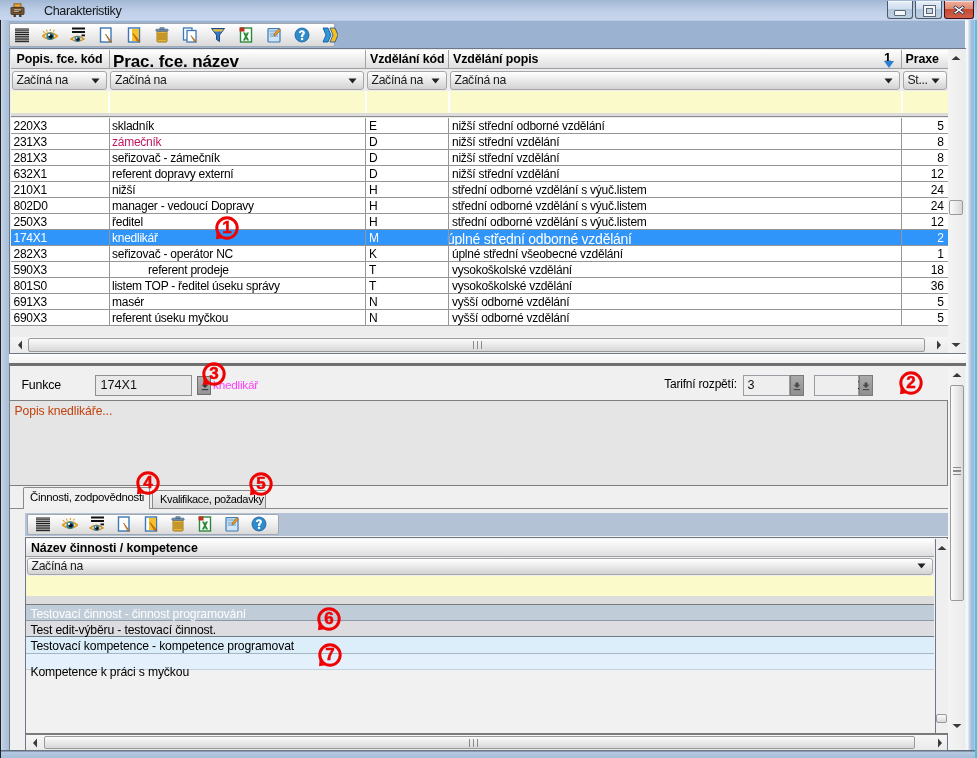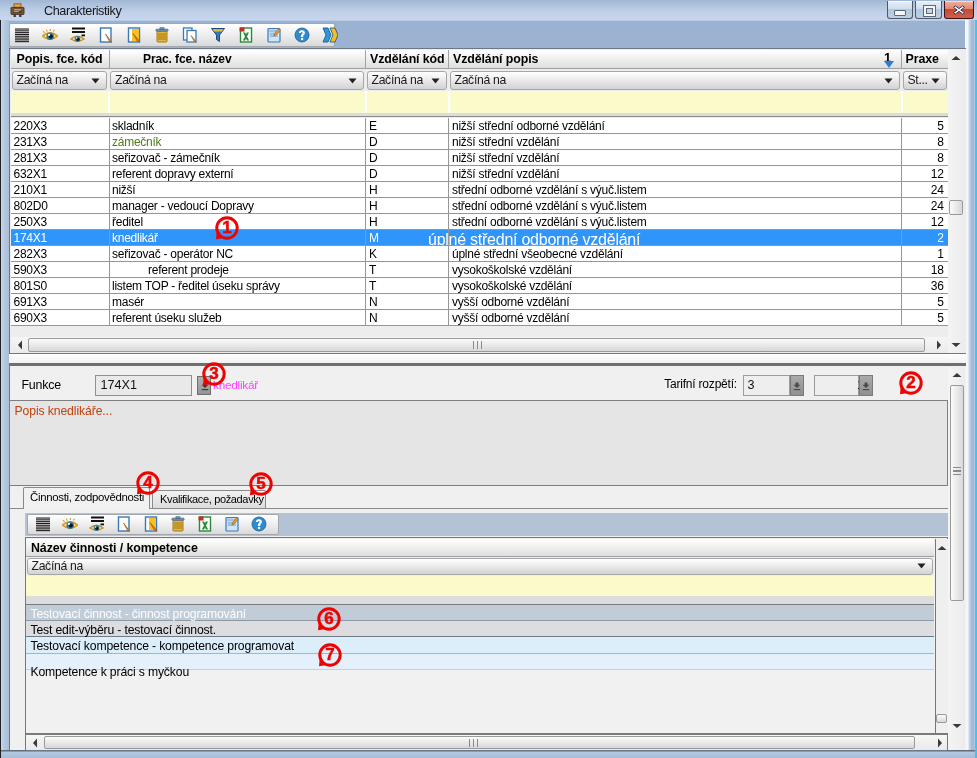--- a/index.html
+++ b/index.html
@@ -108,21 +108,21 @@
     <path d="M8 1 L13 1 L16 8 L13 15 L8 15 L11 8 Z" fill="#f5c018" stroke="#2858a0" stroke-width="0.9"></path>
     <path d="M1 1 L6 1 L9 8 L6 15 L1 15 L4 8 Z" fill="#2f96d8" stroke="#1c5a98" stroke-width="0.9"></path>
   </svg>
 <div class="a" style="left:9px;top:48px;width:957px;height:306px;background:#ededed;border:1.5px solid #6e7787;border-right:none;box-sizing:border-box;"></div>
 <div class="a" style="left:10.5px;top:49.5px;width:937px;height:19.5px;background:linear-gradient(#ffffff,#f2f2f2 40%,#dedede);border-bottom:1px solid #9aa0a6;box-sizing:border-box;"></div>
 <div class="a" style="left:108.5px;top:49.5px;width:1px;height:19.5px;background:#a2a2a2;"></div>
 <div class="a" style="left:365.0px;top:49.5px;width:1px;height:19.5px;background:#a2a2a2;"></div>
 <div class="a" style="left:448.0px;top:49.5px;width:1px;height:19.5px;background:#a2a2a2;"></div>
 <div class="a" style="left:901.0px;top:49.5px;width:1px;height:19.5px;background:#a2a2a2;"></div>
 <div class="a txt" style="left:16.5px;top:52.5px;font-size:12.4px;color:#000;font-weight:bold;letter-spacing:-0.1px;">Popis. fce. kód</div>
-<div class="a txt" style="left:113.0px;top:52.5px;font-size:12px;color:#000;font-weight:bold;letter-spacing:-0.1px;margin-left:30px;">Prac. fce. název</div>
+<div class="a txt" style="left:113.0px;top:52.5px;font-size:17px;color:#000;font-weight:bold;letter-spacing:-0.1px;">Prac. fce. název</div>
 <div class="a txt" style="left:370.0px;top:52.5px;font-size:12.4px;color:#000;font-weight:bold;letter-spacing:-0.1px;">Vzdělání kód</div>
 <div class="a txt" style="left:453.0px;top:52.5px;font-size:12.4px;color:#000;font-weight:bold;letter-spacing:-0.1px;">Vzdělání popis</div>
 <div class="a txt" style="left:905.5px;top:52.5px;font-size:12.4px;color:#000;font-weight:bold;letter-spacing:-0.1px;">Praxe</div>
 <div class="a txt" style="left:884.0px;top:50.5px;font-size:13.0px;color:#000;font-weight:bold;">1</div>
 <svg class="a" style="left:883px;top:61px" width="12" height="8" viewBox="0 0 12 8">
     <path d="M1 0 L11 0 L6 7 Z" fill="#2a7fd4"></path>
   </svg>
 <div class="a" style="left:10.5px;top:69px;width:937px;height:22px;background:#ededed;"></div>
 <div class="a" style="left:11.5px;top:70.5px;width:95.5px;height:19px;background:linear-gradient(#ffffff,#ececec 45%,#d2d2d2);border:1px solid #a6a6a6;border-radius:3px;box-sizing:border-box;"></div>
 <div class="a txt" style="left:16.5px;top:74.0px;font-size:12.2px;color:#1a1a1a;font-weight:normal;letter-spacing:-0.3px;">Začíná na</div>
@@ -157,21 +157,21 @@
 <div class="a" style="left:10.5px;top:113px;width:937px;height:4px;background:#dcdcdc;border-bottom:1px solid #888;box-sizing:border-box;"></div>
 <div class="a" style="left:10.5px;top:117.5px;width:937px;height:208.0px;background:#fff;"></div>
 <div class="a" style="left:10.5px;top:229.5px;width:937px;height:16.0px;background:#3095fa;"></div>
 <div class="a txt" style="left:13.5px;top:120.3px;font-size:12.0px;color:#000;font-weight:normal;letter-spacing:-0.25px;">220X3</div>
 <div class="a txt" style="left:112.0px;top:120.3px;font-size:12.0px;color:#000;font-weight:normal;letter-spacing:-0.25px;">skladník</div>
 <div class="a txt" style="left:369.0px;top:120.3px;font-size:12.0px;color:#000;font-weight:normal;letter-spacing:-0.25px;">E</div>
 <div class="a txt" style="left:452.0px;top:120.3px;font-size:12.0px;color:#000;font-weight:normal;letter-spacing:-0.25px;">nižší střední odborné vzdělání</div>
 <div class="a txt" style="left:800px;top:120.0px;width:144px;height:12px;font-size:12px;color:#000;text-align:right;line-height:1;">5</div>
 <div class="a" style="left:10.5px;top:132.5px;width:937px;height:1px;background:#969696;"></div>
 <div class="a txt" style="left:13.5px;top:136.3px;font-size:12.0px;color:#000;font-weight:normal;letter-spacing:-0.25px;">231X3</div>
-<div class="a txt" style="left:112.0px;top:136.3px;font-size:12.0px;color:#4d7c0f;font-weight:normal;letter-spacing:-0.25px;">zámečník</div>
+<div class="a txt" style="left:112.0px;top:136.3px;font-size:12.0px;color:#be185d;font-weight:normal;letter-spacing:-0.25px;">zámečník</div>
 <div class="a txt" style="left:369.0px;top:136.3px;font-size:12.0px;color:#000;font-weight:normal;letter-spacing:-0.25px;">D</div>
 <div class="a txt" style="left:452.0px;top:136.3px;font-size:12.0px;color:#000;font-weight:normal;letter-spacing:-0.25px;">nižší střední vzdělání</div>
 <div class="a txt" style="left:800px;top:136.0px;width:144px;height:12px;font-size:12px;color:#000;text-align:right;line-height:1;">8</div>
 <div class="a" style="left:10.5px;top:148.5px;width:937px;height:1px;background:#969696;"></div>
 <div class="a txt" style="left:13.5px;top:152.3px;font-size:12.0px;color:#000;font-weight:normal;letter-spacing:-0.25px;">281X3</div>
 <div class="a txt" style="left:112.0px;top:152.3px;font-size:12.0px;color:#000;font-weight:normal;letter-spacing:-0.25px;">seřizovač - zámečník</div>
 <div class="a txt" style="left:369.0px;top:152.3px;font-size:12.0px;color:#000;font-weight:normal;letter-spacing:-0.25px;">D</div>
 <div class="a txt" style="left:452.0px;top:152.3px;font-size:12.0px;color:#000;font-weight:normal;letter-spacing:-0.25px;">nižší střední vzdělání</div>
 <div class="a txt" style="left:800px;top:152.0px;width:144px;height:12px;font-size:12px;color:#000;text-align:right;line-height:1;">8</div>
 <div class="a" style="left:10.5px;top:164.5px;width:937px;height:1px;background:#969696;"></div>
@@ -195,21 +195,21 @@
 <div class="a" style="left:10.5px;top:212.5px;width:937px;height:1px;background:#969696;"></div>
 <div class="a txt" style="left:13.5px;top:216.3px;font-size:12.0px;color:#000;font-weight:normal;letter-spacing:-0.25px;">250X3</div>
 <div class="a txt" style="left:112.0px;top:216.3px;font-size:12.0px;color:#000;font-weight:normal;letter-spacing:-0.25px;">ředitel</div>
 <div class="a txt" style="left:369.0px;top:216.3px;font-size:12.0px;color:#000;font-weight:normal;letter-spacing:-0.25px;">H</div>
 <div class="a txt" style="left:452.0px;top:216.3px;font-size:12.0px;color:#000;font-weight:normal;letter-spacing:-0.25px;">střední odborné vzdělání s výuč.listem</div>
 <div class="a txt" style="left:800px;top:216.0px;width:144px;height:12px;font-size:12px;color:#000;text-align:right;line-height:1;">12</div>
 <div class="a" style="left:10.5px;top:228.5px;width:937px;height:1px;background:#969696;"></div>
 <div class="a txt" style="left:13.5px;top:232.3px;font-size:12.0px;color:#fff;font-weight:normal;letter-spacing:-0.25px;">174X1</div>
 <div class="a txt" style="left:112.0px;top:232.3px;font-size:12.0px;color:#fff;font-weight:normal;letter-spacing:-0.25px;">knedlikář</div>
 <div class="a txt" style="left:369.0px;top:232.3px;font-size:12.0px;color:#fff;font-weight:normal;letter-spacing:-0.25px;">M</div>
-<div class="a txt" style="left:428px;top:232.3px;font-size:16px;color:#fff;font-weight:normal;letter-spacing:-0.25px;text-align:center;">úplné střední odborné vzdělání</div>
+<div class="a txt" style="left:447px;top:232.3px;font-size:14px;color:#fff;font-weight:normal;letter-spacing:-0.25px;text-align:center;">úplné střední odborné vzdělání</div>
 <div class="a txt" style="left:800px;top:232.0px;width:144px;height:12px;font-size:12px;color:#fff;text-align:right;line-height:1;">2</div>
 <div class="a" style="left:10.5px;top:244.5px;width:937px;height:1px;background:#969696;"></div>
 <div class="a txt" style="left:13.5px;top:248.3px;font-size:12.0px;color:#000;font-weight:normal;letter-spacing:-0.25px;">282X3</div>
 <div class="a txt" style="left:112.0px;top:248.3px;font-size:12.0px;color:#000;font-weight:normal;letter-spacing:-0.25px;">seřizovač - operátor NC</div>
 <div class="a txt" style="left:369.0px;top:248.3px;font-size:12.0px;color:#000;font-weight:normal;letter-spacing:-0.25px;">K</div>
 <div class="a txt" style="left:452.0px;top:248.3px;font-size:12.0px;color:#000;font-weight:normal;letter-spacing:-0.25px;">úplné střední všeobecné vzdělání</div>
 <div class="a txt" style="left:800px;top:248.0px;width:144px;height:12px;font-size:12px;color:#000;text-align:right;line-height:1;">1</div>
 <div class="a" style="left:10.5px;top:260.5px;width:937px;height:1px;background:#969696;"></div>
 <div class="a txt" style="left:13.5px;top:264.3px;font-size:12.0px;color:#000;font-weight:normal;letter-spacing:-0.25px;">590X3</div>
 <div class="a txt" style="left:112.0px;top:264.3px;font-size:12.0px;color:#000;font-weight:normal;letter-spacing:-0.25px;padding-left:36px;">referent prodeje</div>
@@ -223,21 +223,21 @@
 <div class="a txt" style="left:452.0px;top:280.3px;font-size:12.0px;color:#000;font-weight:normal;letter-spacing:-0.25px;">vysokoškolské vzdělání</div>
 <div class="a txt" style="left:800px;top:280.0px;width:144px;height:12px;font-size:12px;color:#000;text-align:right;line-height:1;">36</div>
 <div class="a" style="left:10.5px;top:292.5px;width:937px;height:1px;background:#969696;"></div>
 <div class="a txt" style="left:13.5px;top:296.3px;font-size:12.0px;color:#000;font-weight:normal;letter-spacing:-0.25px;">691X3</div>
 <div class="a txt" style="left:112.0px;top:296.3px;font-size:12.0px;color:#000;font-weight:normal;letter-spacing:-0.25px;">masér</div>
 <div class="a txt" style="left:369.0px;top:296.3px;font-size:12.0px;color:#000;font-weight:normal;letter-spacing:-0.25px;">N</div>
 <div class="a txt" style="left:452.0px;top:296.3px;font-size:12.0px;color:#000;font-weight:normal;letter-spacing:-0.25px;">vyšší odborné vzdělání</div>
 <div class="a txt" style="left:800px;top:296.0px;width:144px;height:12px;font-size:12px;color:#000;text-align:right;line-height:1;">5</div>
 <div class="a" style="left:10.5px;top:308.5px;width:937px;height:1px;background:#969696;"></div>
 <div class="a txt" style="left:13.5px;top:312.3px;font-size:12.0px;color:#000;font-weight:normal;letter-spacing:-0.25px;">690X3</div>
-<div class="a txt" style="left:112.0px;top:312.3px;font-size:12.0px;color:#000;font-weight:normal;letter-spacing:-0.25px;">referent úseku služeb</div>
+<div class="a txt" style="left:112.0px;top:312.3px;font-size:12.0px;color:#000;font-weight:normal;letter-spacing:-0.25px;">referent úseku myčkou</div>
 <div class="a txt" style="left:369.0px;top:312.3px;font-size:12.0px;color:#000;font-weight:normal;letter-spacing:-0.25px;">N</div>
 <div class="a txt" style="left:452.0px;top:312.3px;font-size:12.0px;color:#000;font-weight:normal;letter-spacing:-0.25px;">vyšší odborné vzdělání</div>
 <div class="a txt" style="left:800px;top:312.0px;width:144px;height:12px;font-size:12px;color:#000;text-align:right;line-height:1;">5</div>
 <div class="a" style="left:10.5px;top:324.5px;width:937px;height:1px;background:#969696;"></div>
 <div class="a" style="left:108.5px;top:117.5px;width:1px;height:208.0px;background:#969696;"></div>
 <div class="a" style="left:365.0px;top:117.5px;width:1px;height:208.0px;background:#969696;"></div>
 <div class="a" style="left:448.0px;top:117.5px;width:1px;height:208.0px;background:#969696;"></div>
 <div class="a" style="left:901.0px;top:117.5px;width:1px;height:208.0px;background:#969696;"></div>
 <div class="a" style="left:10.5px;top:337px;width:937px;height:15.5px;background:linear-gradient(#f6f6f6,#eaeaea);"></div>
 <svg class="a" style="left:16.0px;top:340.0px" width="8" height="10" viewBox="0 0 8 10">

